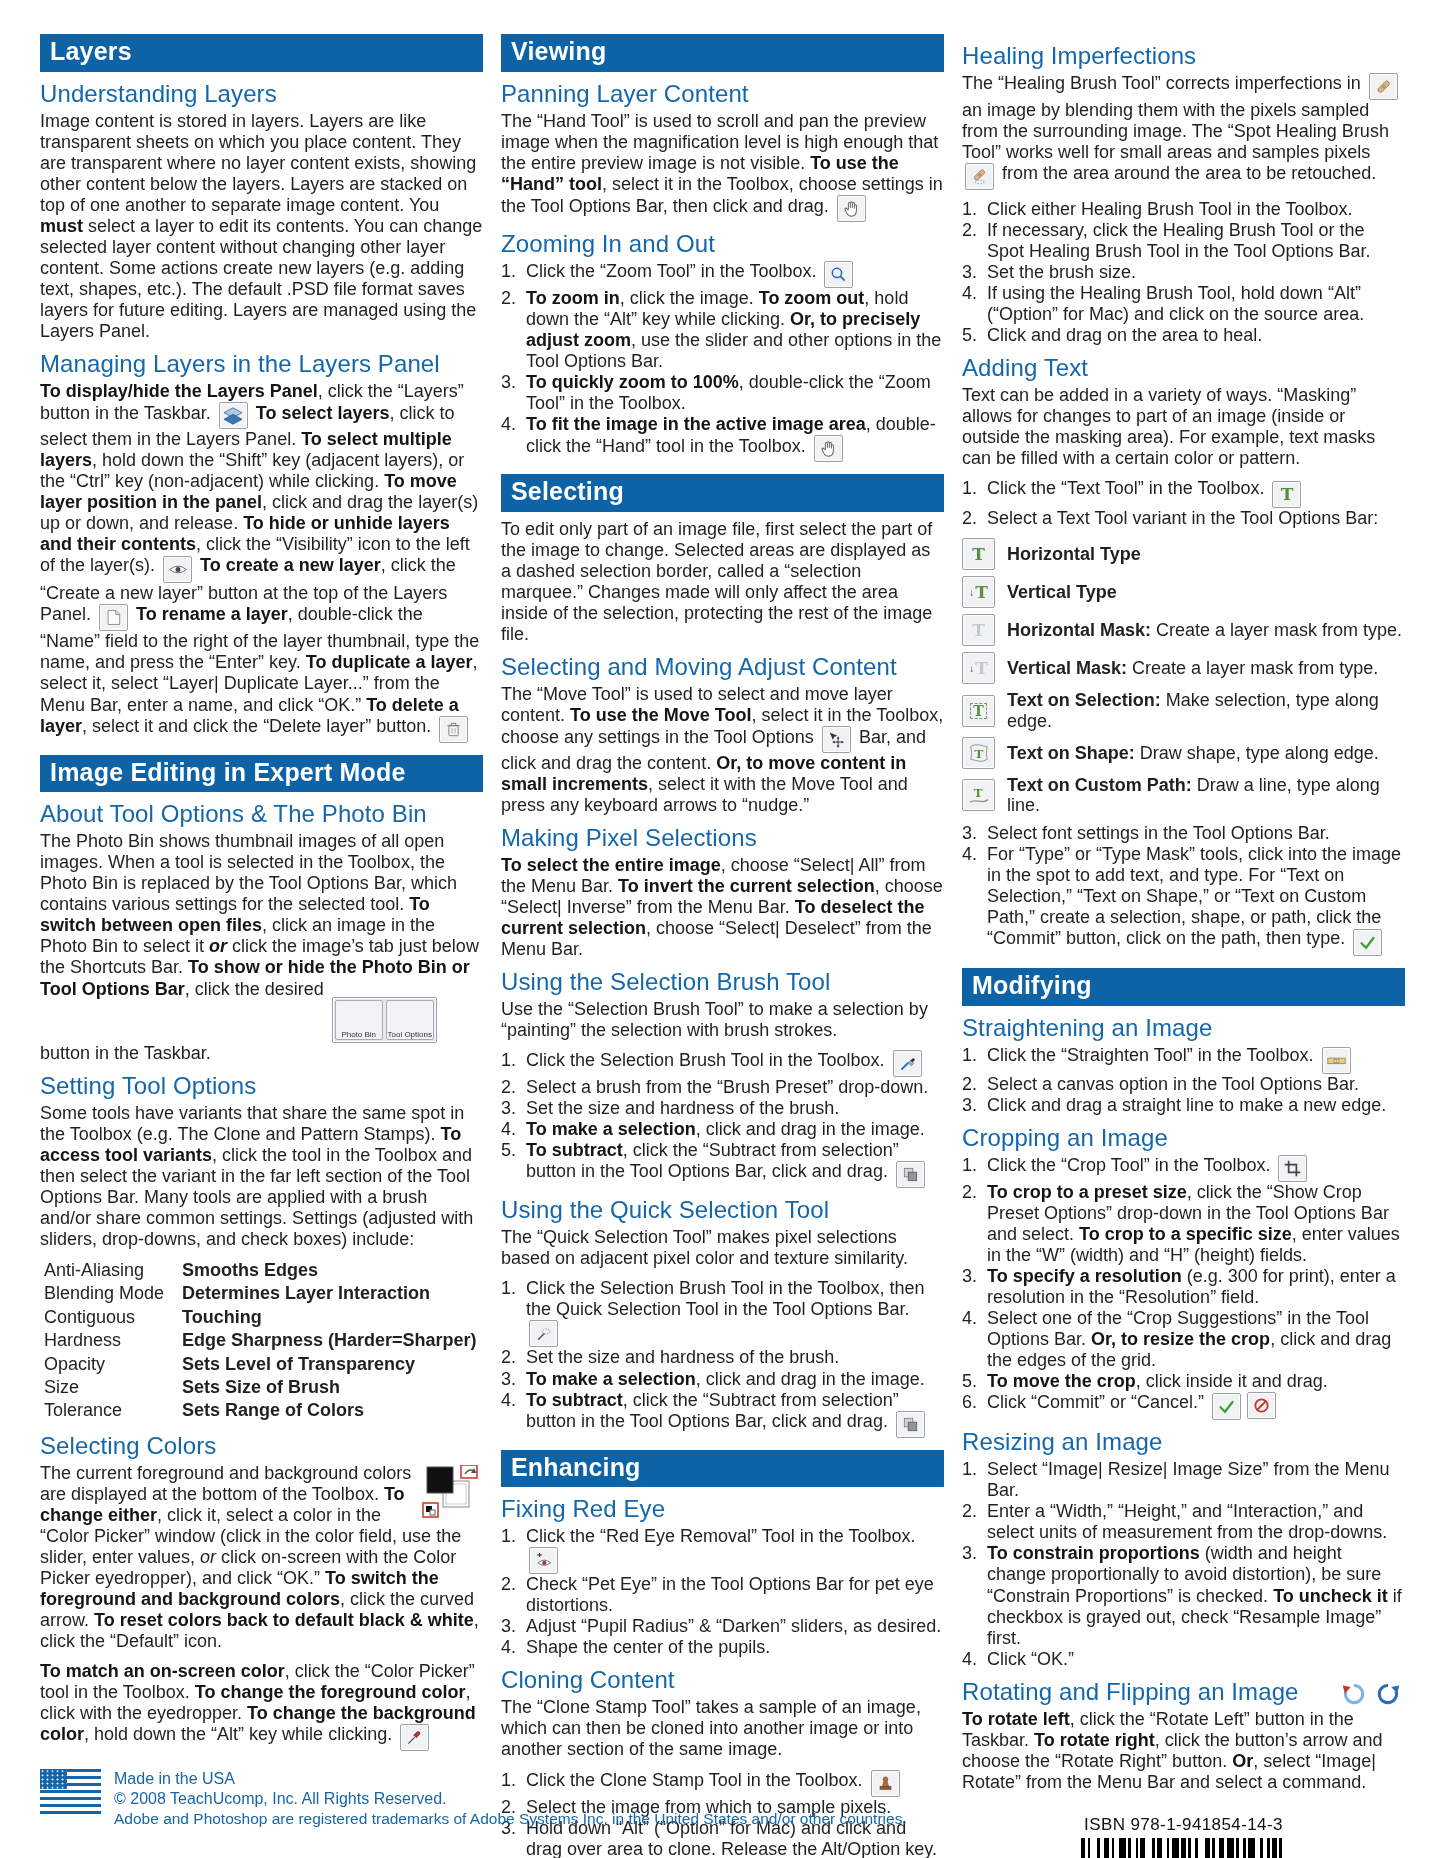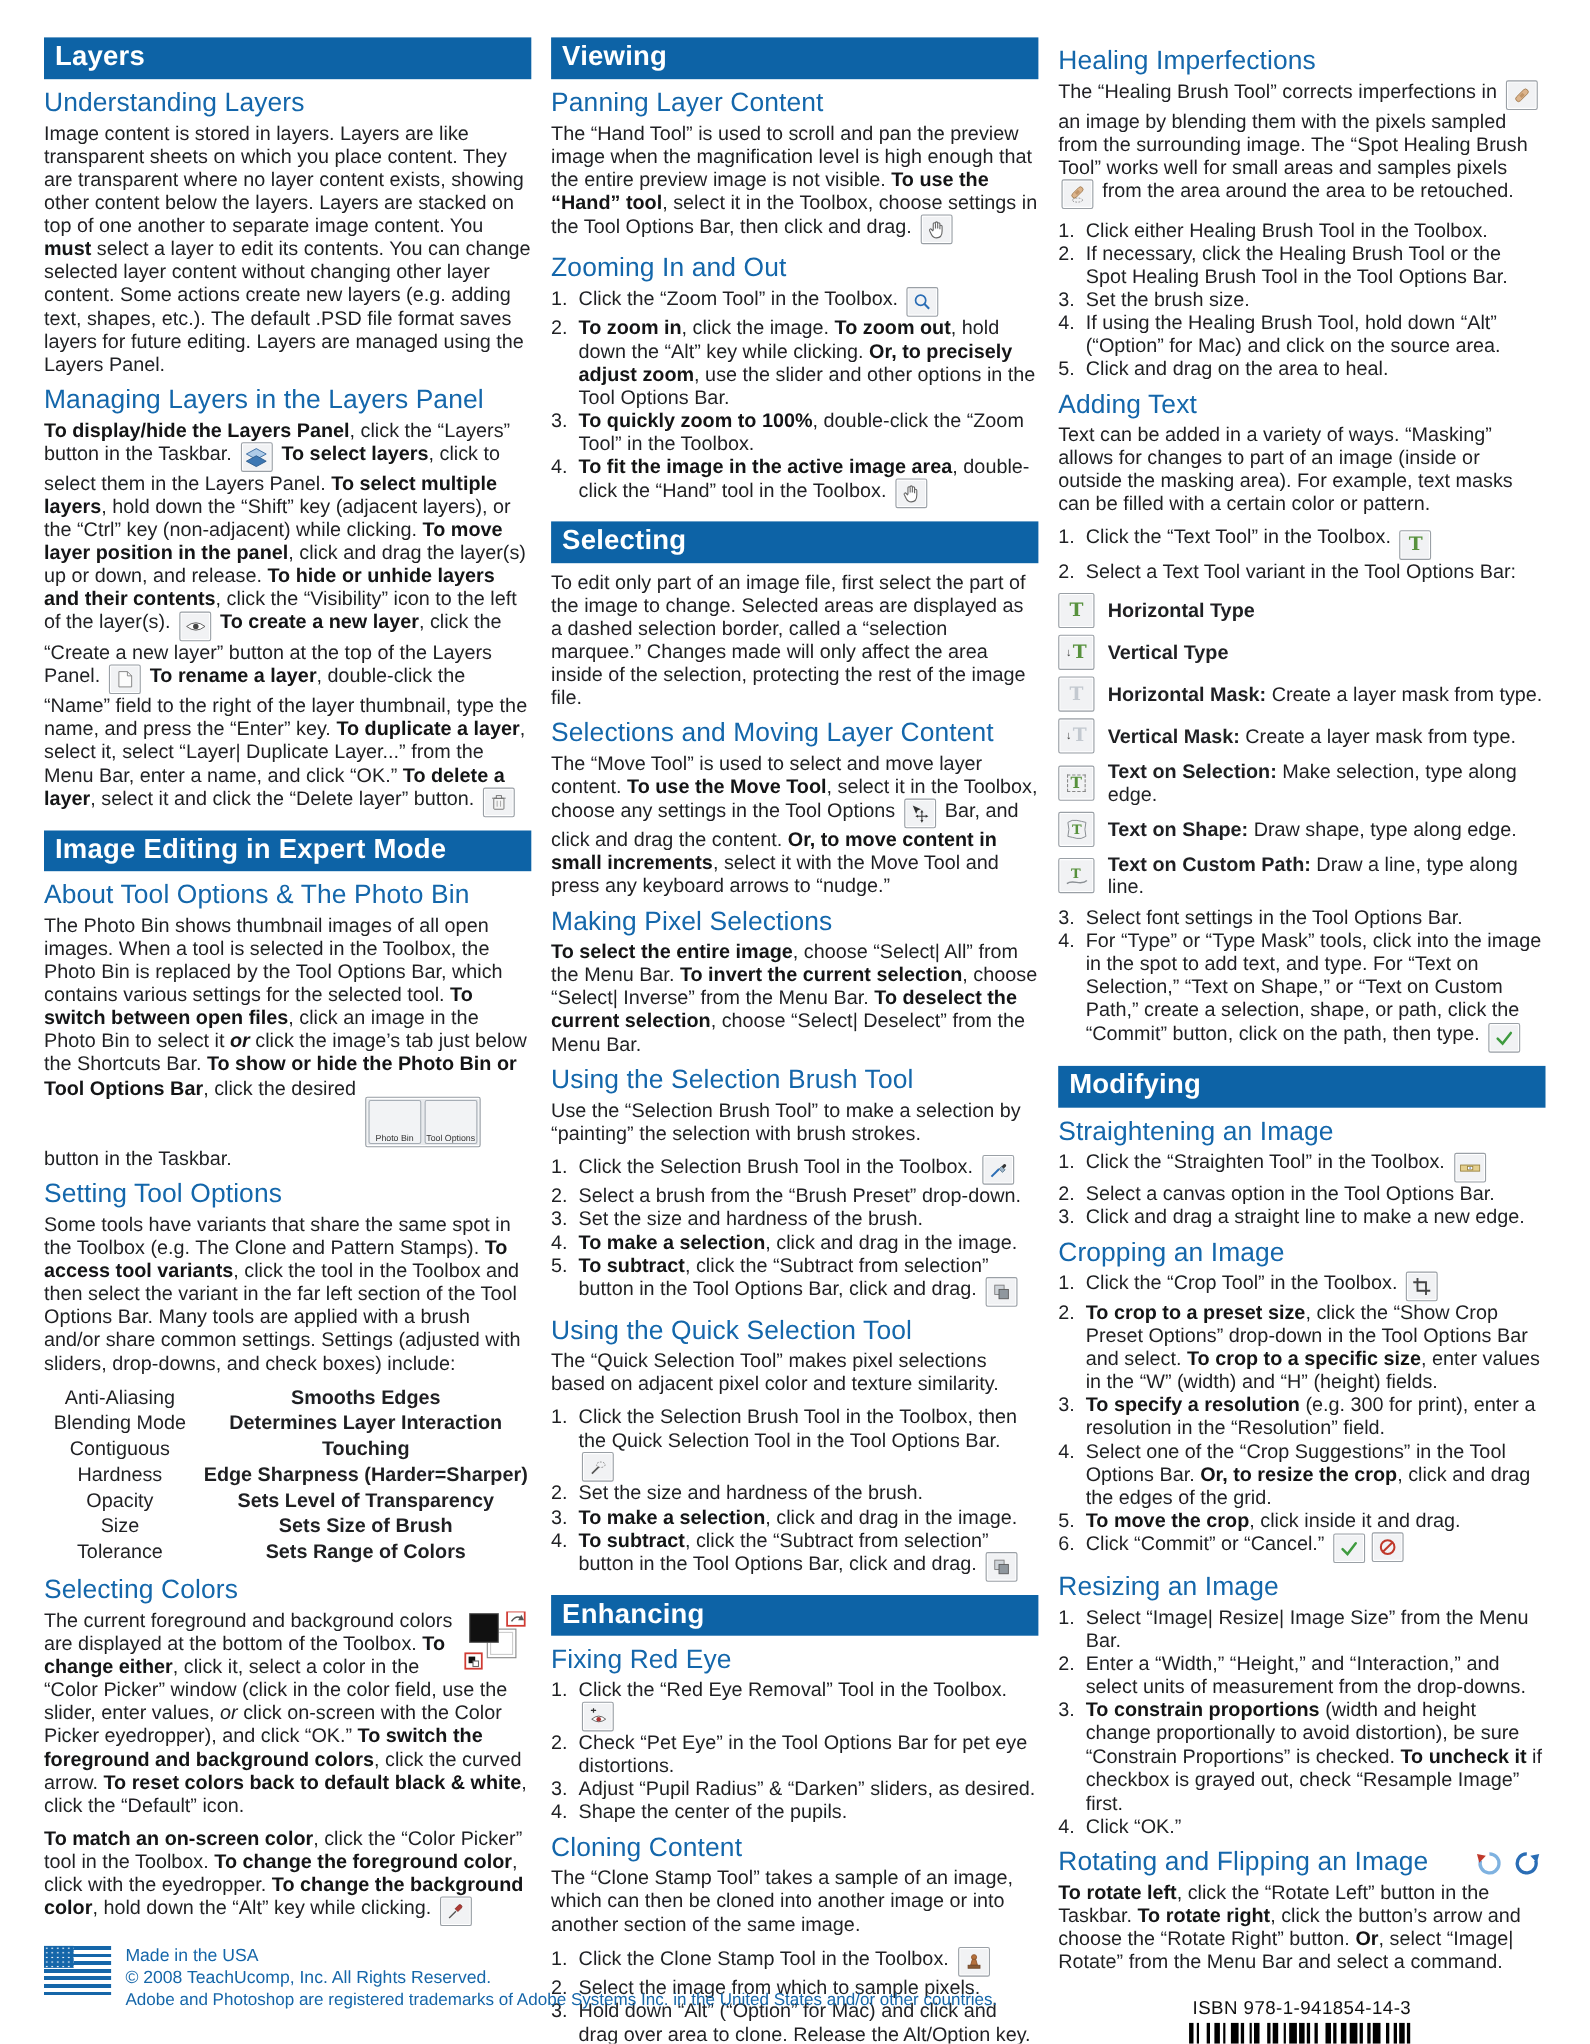--- a/index.html
+++ b/index.html
@@ -14,21 +14,21 @@
   h2.sub{color:#1467ab;font-size:24px;font-weight:400;margin:9px 0 3px 0;line-height:1.12;letter-spacing:.1px;}
   h2.sub.flexrow{display:flex;align-items:center;justify-content:space-between;gap:8px;}
   p.body{font-size:18px;line-height:1.17;margin:0 0 9px 0;}
   p.body b,.step b{font-weight:700;color:#141516;}
   i{font-style:italic;}
 
   .steps{margin:0 0 9px 0;}
   .step{display:grid;grid-template-columns:25px 1fr;font-size:18px;line-height:1.17;}
   .step .num{text-align:left;}
 
-  .terms{display:grid;grid-template-columns:130px 1fr;font-size:18px;line-height:1.3;margin:4px 0 10px 4px;column-gap:8px;text-align:center;}
+  .terms{display:grid;grid-template-columns:130px 1fr;font-size:18px;line-height:1.3;margin:4px 0 10px 4px;column-gap:8px;}
   .terms .def{font-weight:700;}
 
   .chip{display:inline-flex;align-items:center;justify-content:center;width:27px;height:25px;
         background:#f1f2f4;border:1px solid #9aa0a6;border-radius:2px;vertical-align:-6px;
         margin:0 3px;box-shadow:inset 0 0 0 1px #fff;}
   .chip svg{display:block;}
   .chip.graphic{background:none;border:none;box-shadow:none;width:auto;height:auto;}
   .chip.swatch{float:right;margin:2px 0 2px 8px;}
   .chip.buttons{width:auto;height:auto;padding:2px;gap:3px;background:#e8eaed;}
   .minibtn{display:inline-flex;flex-direction:column;align-items:center;justify-content:center;
@@ -186,21 +186,21 @@
             <span class="num">4.</span>
             <span class="stepbody"><b>To fit the image in the active image area</b>, double-click the “Hand” tool in the Toolbox. <span class="chip">
                 <svg width="17" height="19" viewBox="0 0 22 24">
                   <path d="M7 13 V5.5 a1.3 1.3 0 0 1 2.6 0 V11 m0 -6.5 a1.3 1.3 0 0 1 2.6 0 V11 m0 -5.5 a1.3 1.3 0 0 1 2.6 0 V12 m0 -3.5 a1.3 1.3 0 0 1 2.6 0 V14 c0 5 -2 8 -6.5 8 c-3.5 0 -4.8 -1.5 -6 -4 l-2.3 -4.6 a1.3 1.3 0 0 1 2.3 -1.2 L7 14" fill="#fff" stroke="#666" stroke-width="1.3"></path>
                 </svg>
               </span></span>
           </div>
         </div>
         <div class="banner">Selecting</div>
         <p class="body">To edit only part of an image file, first select the part of the image to change. Selected areas are displayed as a dashed selection border, called a “selection marquee.” Changes made will only affect the area inside of the selection, protecting the rest of the image file.</p>
-        <h2 class="sub">Selections and Moving Layer Content</h2>
+        <h2 class="sub">Selecting and Moving Adjust Content</h2>
         <p class="body">The “Move Tool” is used to select and move layer content. <b>To use the Move Tool</b>, select it in the Toolbox, choose any settings in the Tool Options <span class="chip">
             <svg width="18" height="18" viewBox="0 0 26 26">
               <path d="M4 2 l4.5 11 1.8-4.5 4.5-1.8 Z" fill="#333"></path>
               <line x1="16" y1="10" x2="16" y2="22" stroke="#333" stroke-width="1.4"></line>
               <line x1="10" y1="16" x2="22" y2="16" stroke="#333" stroke-width="1.4"></line>
               <polygon points="16,7.5 14,11 18,11" fill="#333"></polygon>
               <polygon points="16,24.5 14,21 18,21" fill="#333"></polygon>
               <polygon points="7.5,16 11,14 11,18" fill="#333"></polygon>
               <polygon points="24.5,16 21,14 21,18" fill="#333"></polygon>
             </svg>

